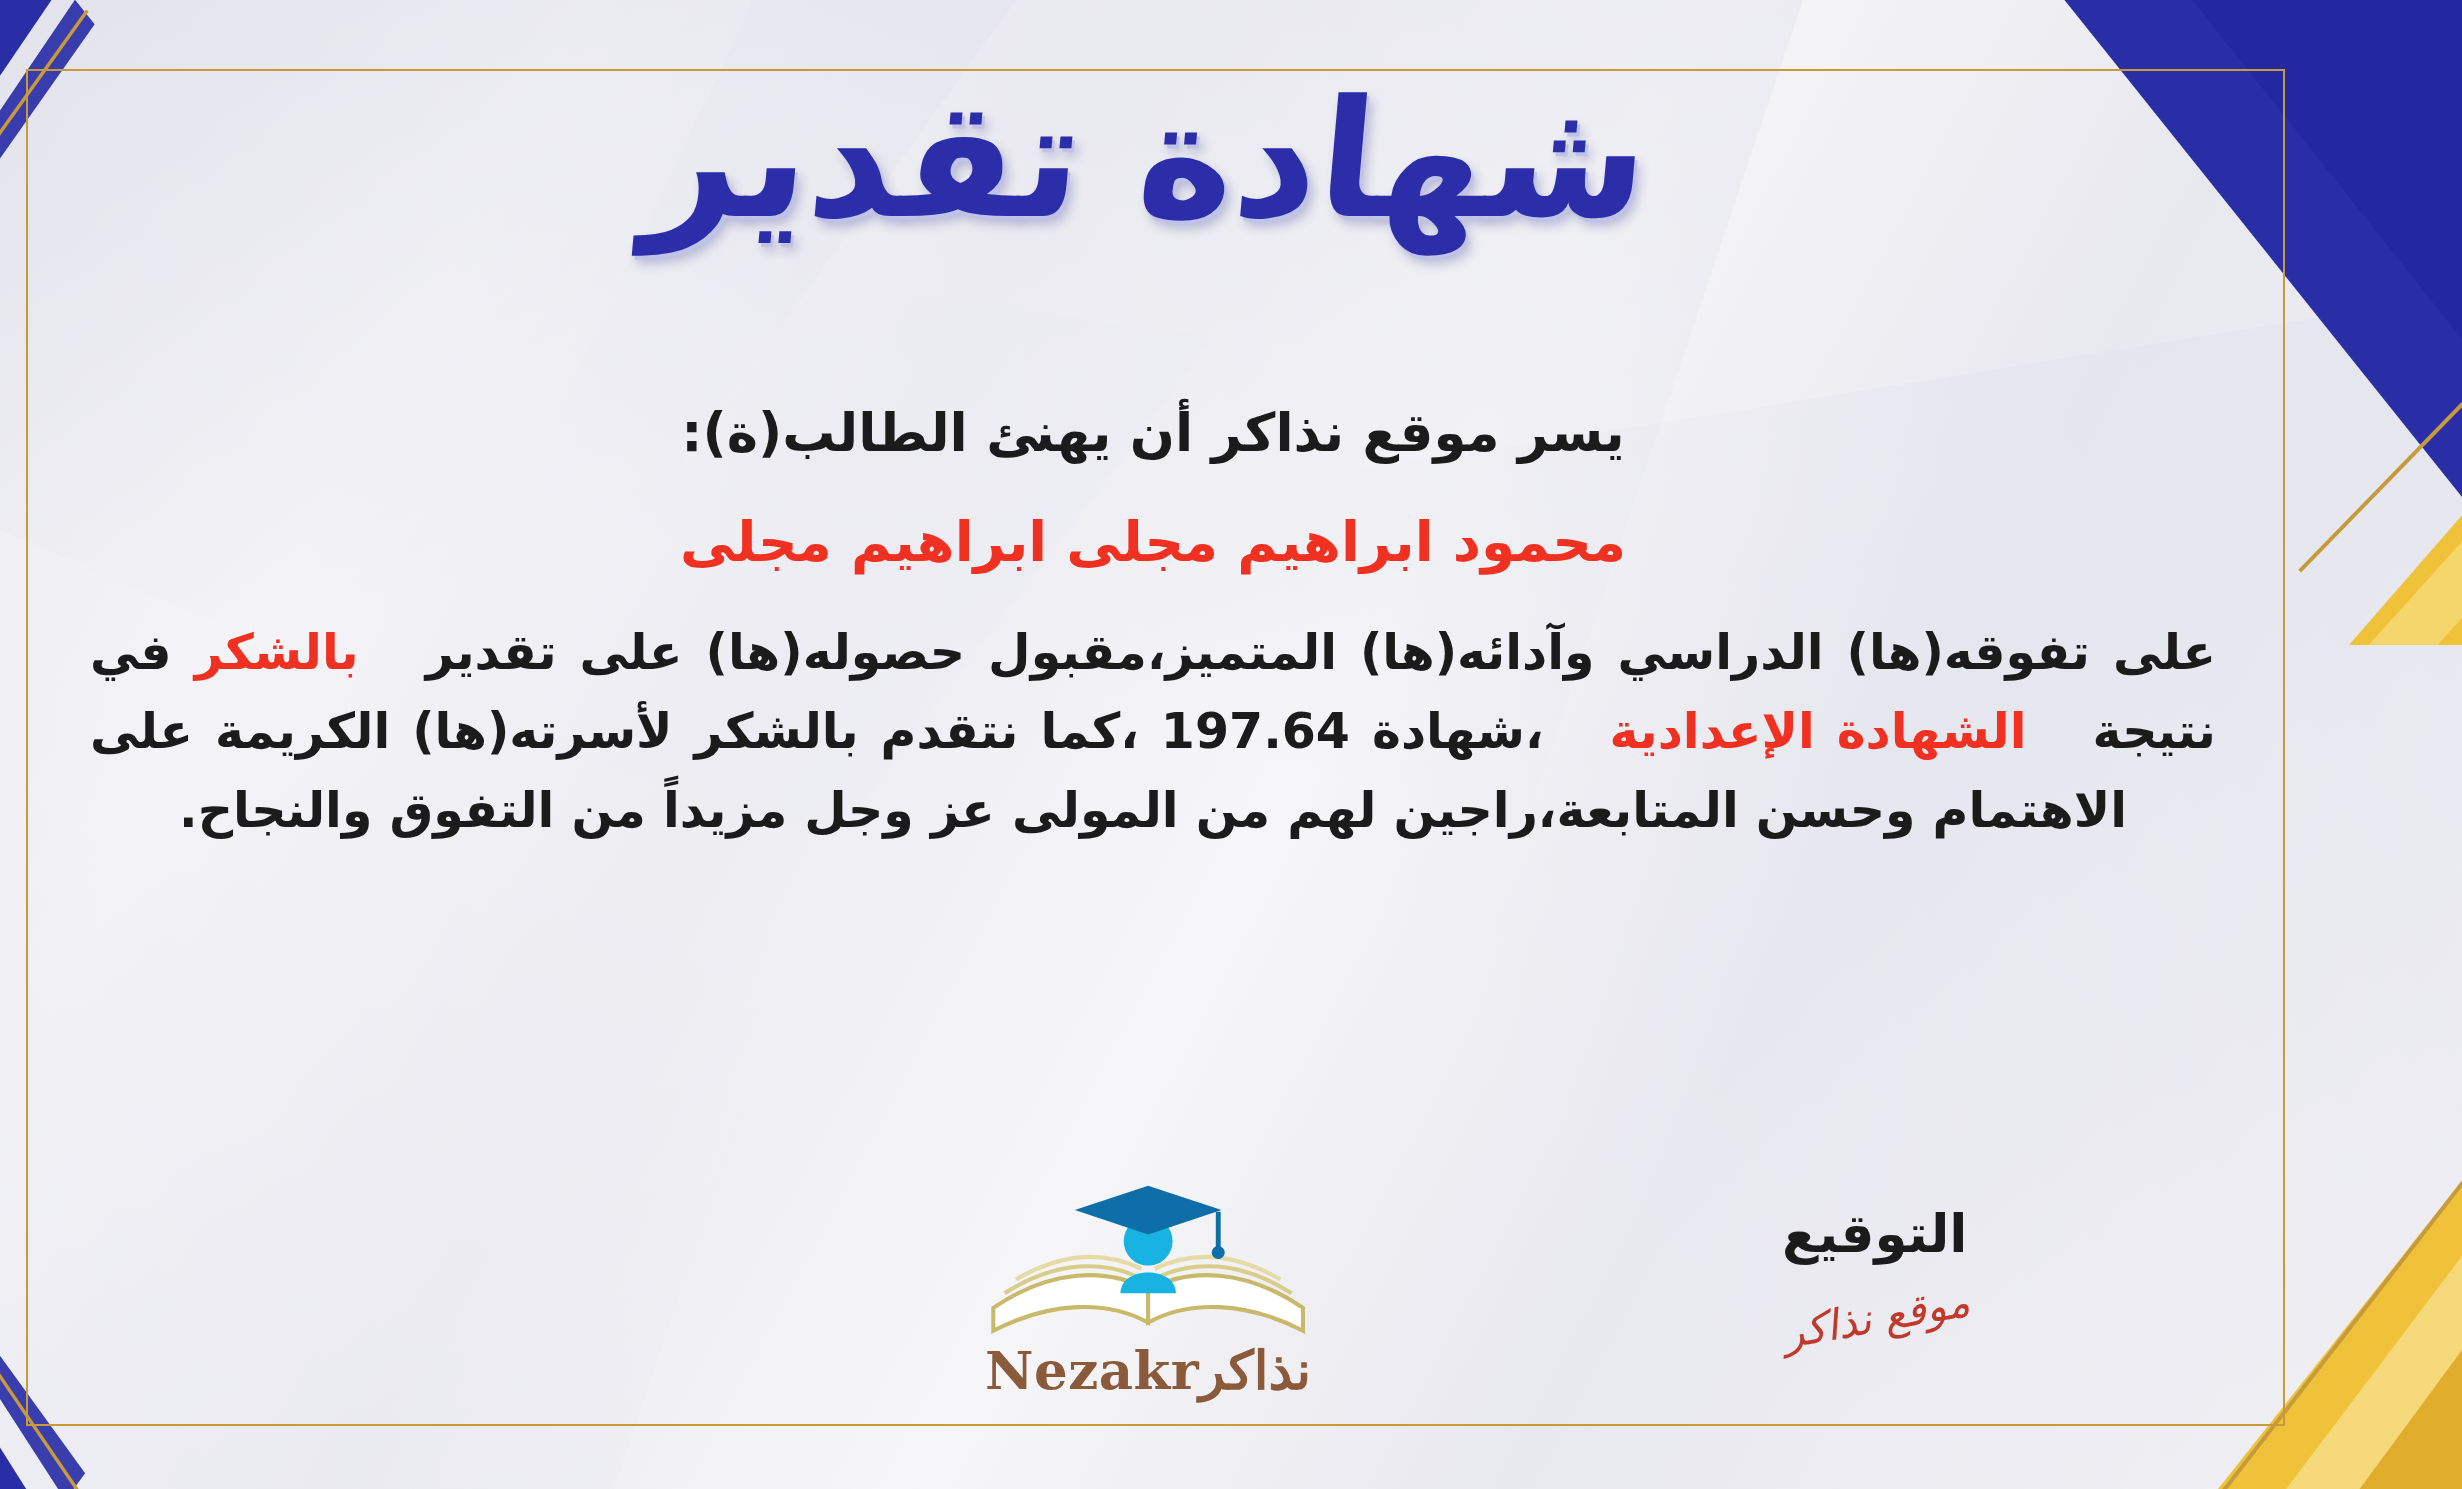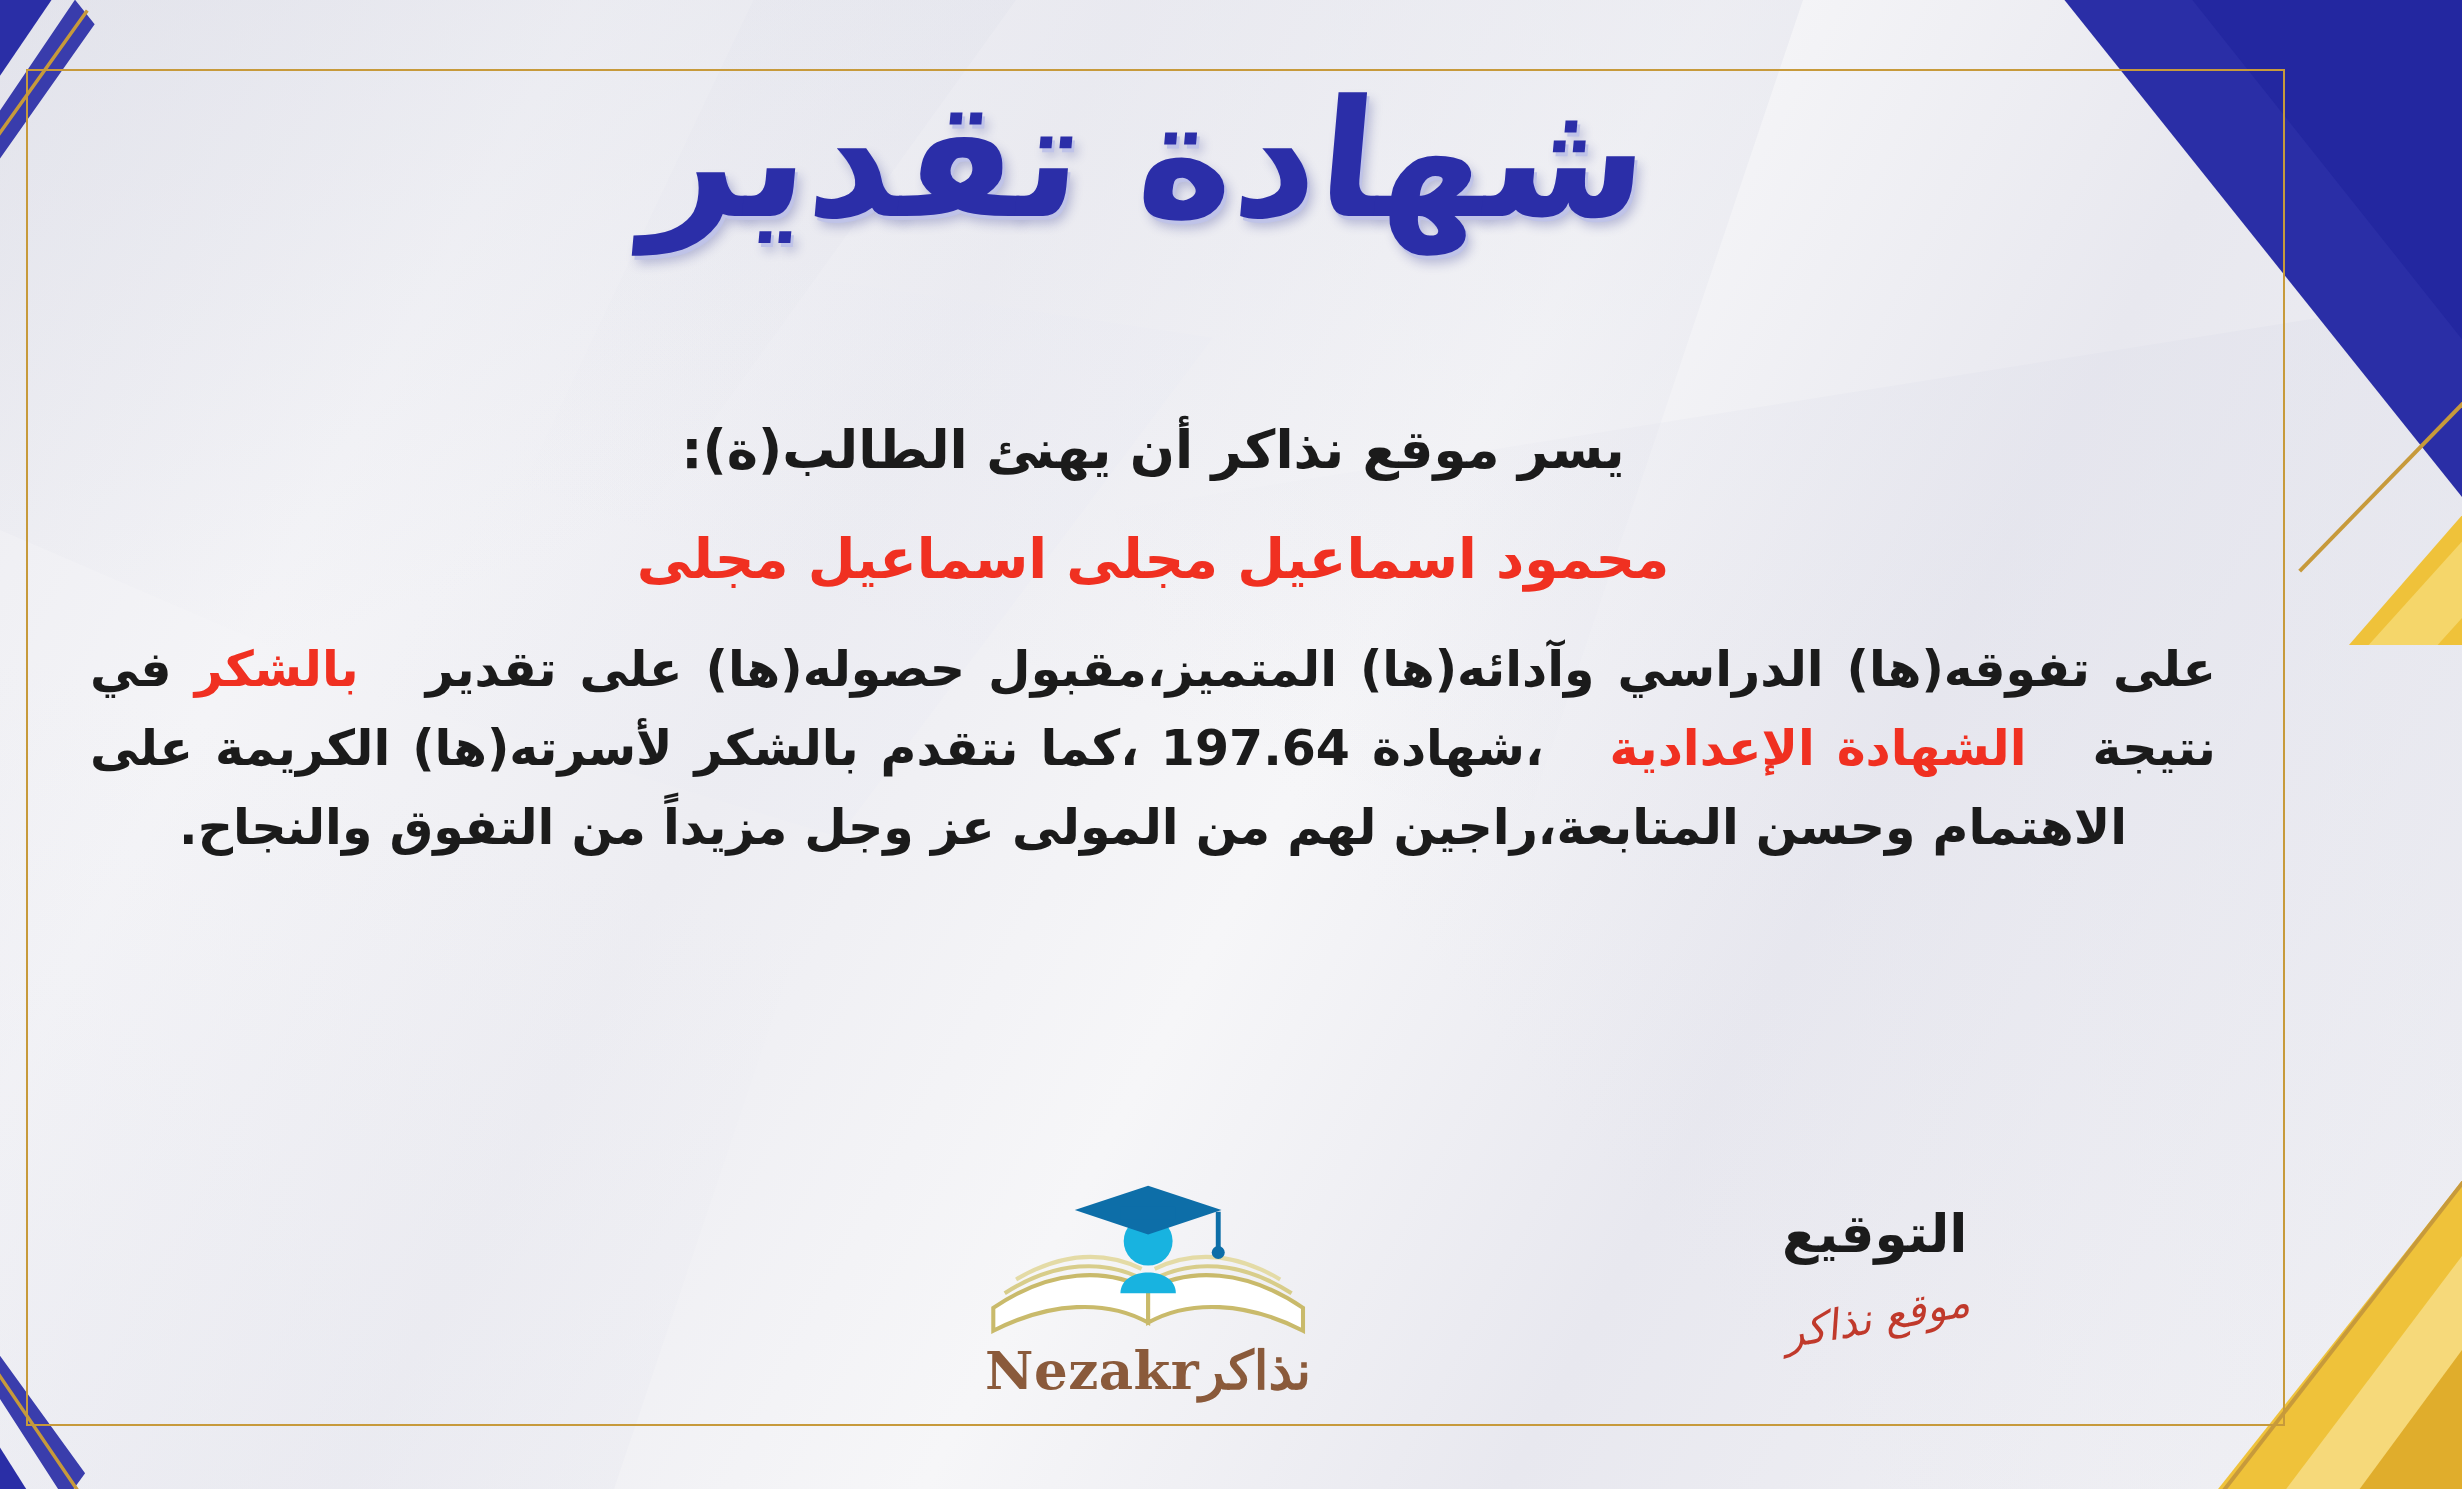--- a/index.html
+++ b/index.html
@@ -106,21 +106,21 @@
        3px 3.9px 0 #bfc3e8,
       5.9px 7.9px 10.8px rgba(40,45,140,0.28);
     transform: skewX(-5deg);
   }
 
   
   .body {
     position: absolute;
     left: 256px;
     right: 246px;
-    top: 409px;
+    top: 392px;
     text-align: center;
     color: #1b1b1b;
     font-size: 52px;
     line-height: 1.55;
     font-weight: 600;
   }
   .line-intro {
     font-size: 53px;
     margin-bottom: 25.6px;
   }
@@ -235,21 +235,21 @@
 
   <div class="frame"></div>
 
   <div class="title-wrap">
     <div class="title">شهادة تقدير</div>
   </div>
 
   <div class="body">
     <div class="line-intro">يسر موقع نذاكر أن يهنئ الطالب(ة):</div>
 
-    <div class="student-name">محمود اسماعيل مجلى اسماعيل مجلى</div>
+    <div class="student-name">محمود ابراهيم مجلى ابراهيم مجلى</div>
 
     <div class="para">
       <span>على تفوقه(ها) الدراسي وآدائه(ها) المتميز،مقبول حصوله(ها) على تقدير</span>
       <span class="gap"></span><span class="hl">بالشكر</span>
       <span>في نتيجة</span>
       <span class="gap"></span><span class="hl">الشهادة الإعدادية</span><span class="gap"></span>
       <span>،شهادة</span>
       <span>197.64</span>
       <span>،كما نتقدم بالشكر لأسرته(ها) الكريمة على الاهتمام وحسن المتابعة،راجين لهم من المولى عز وجل مزيداً من التفوق والنجاح.</span>
     </div>

